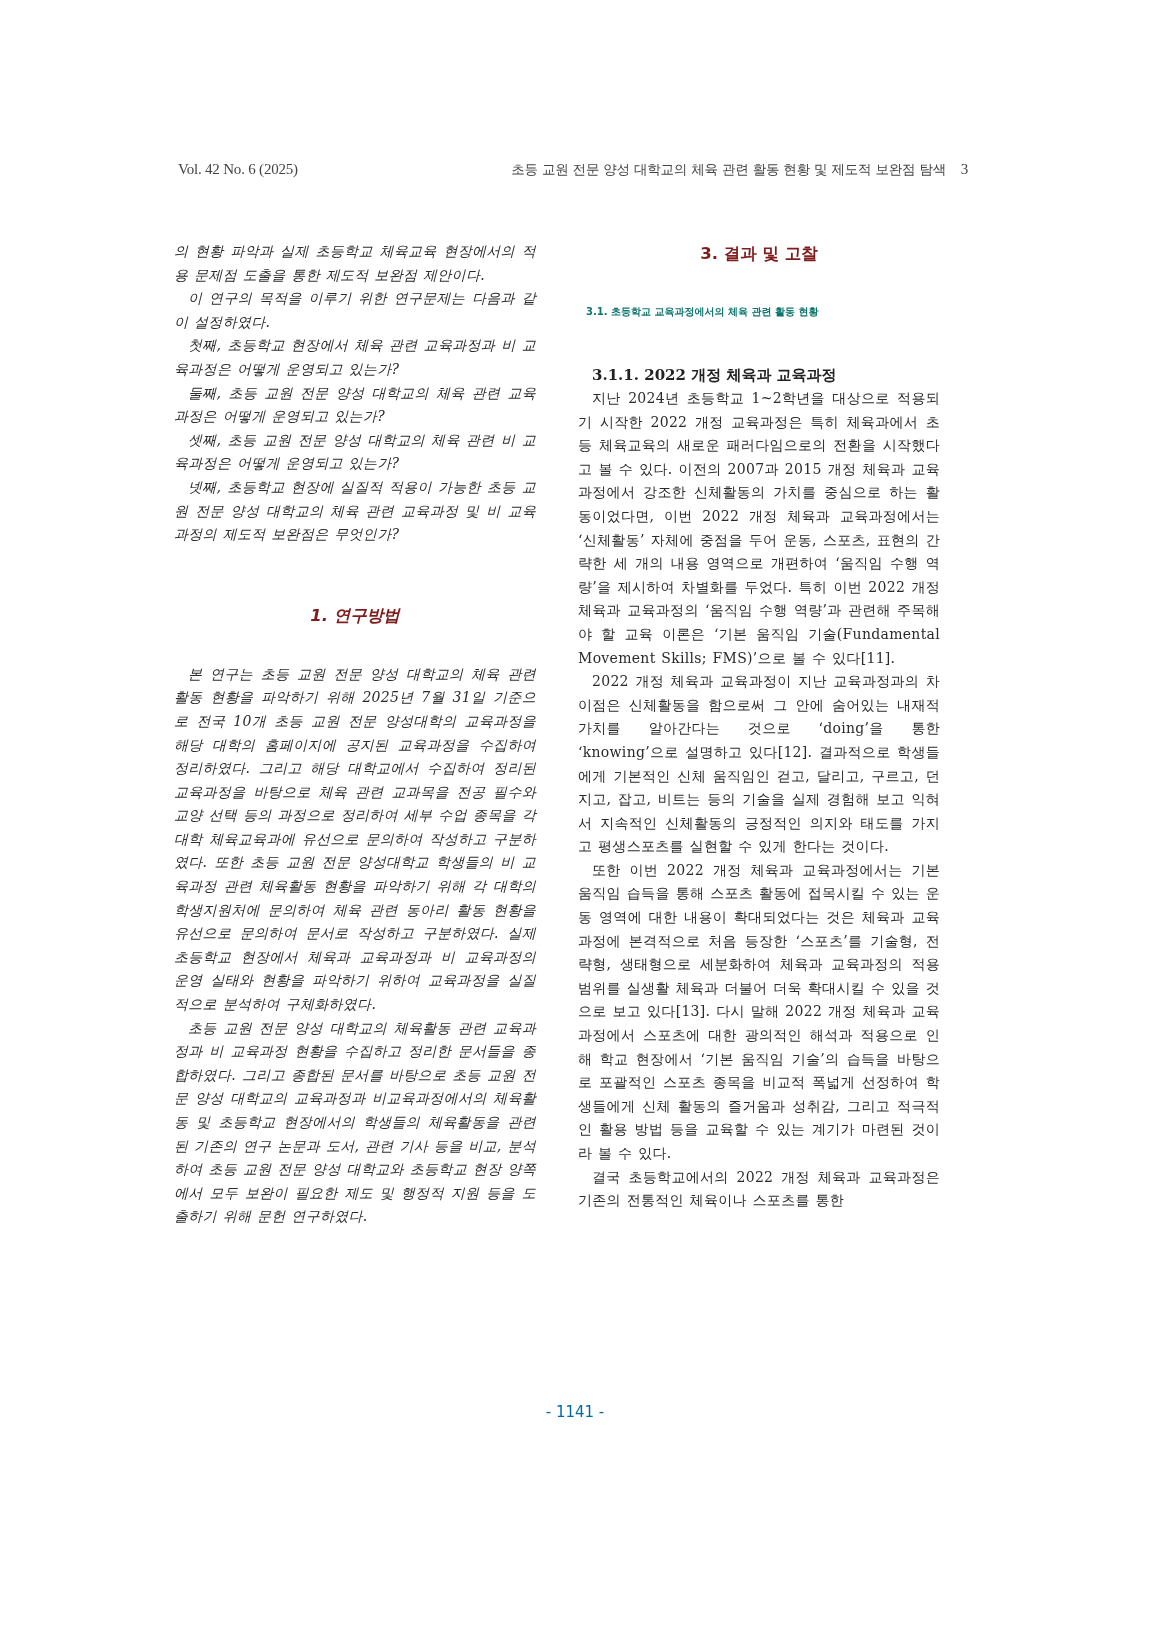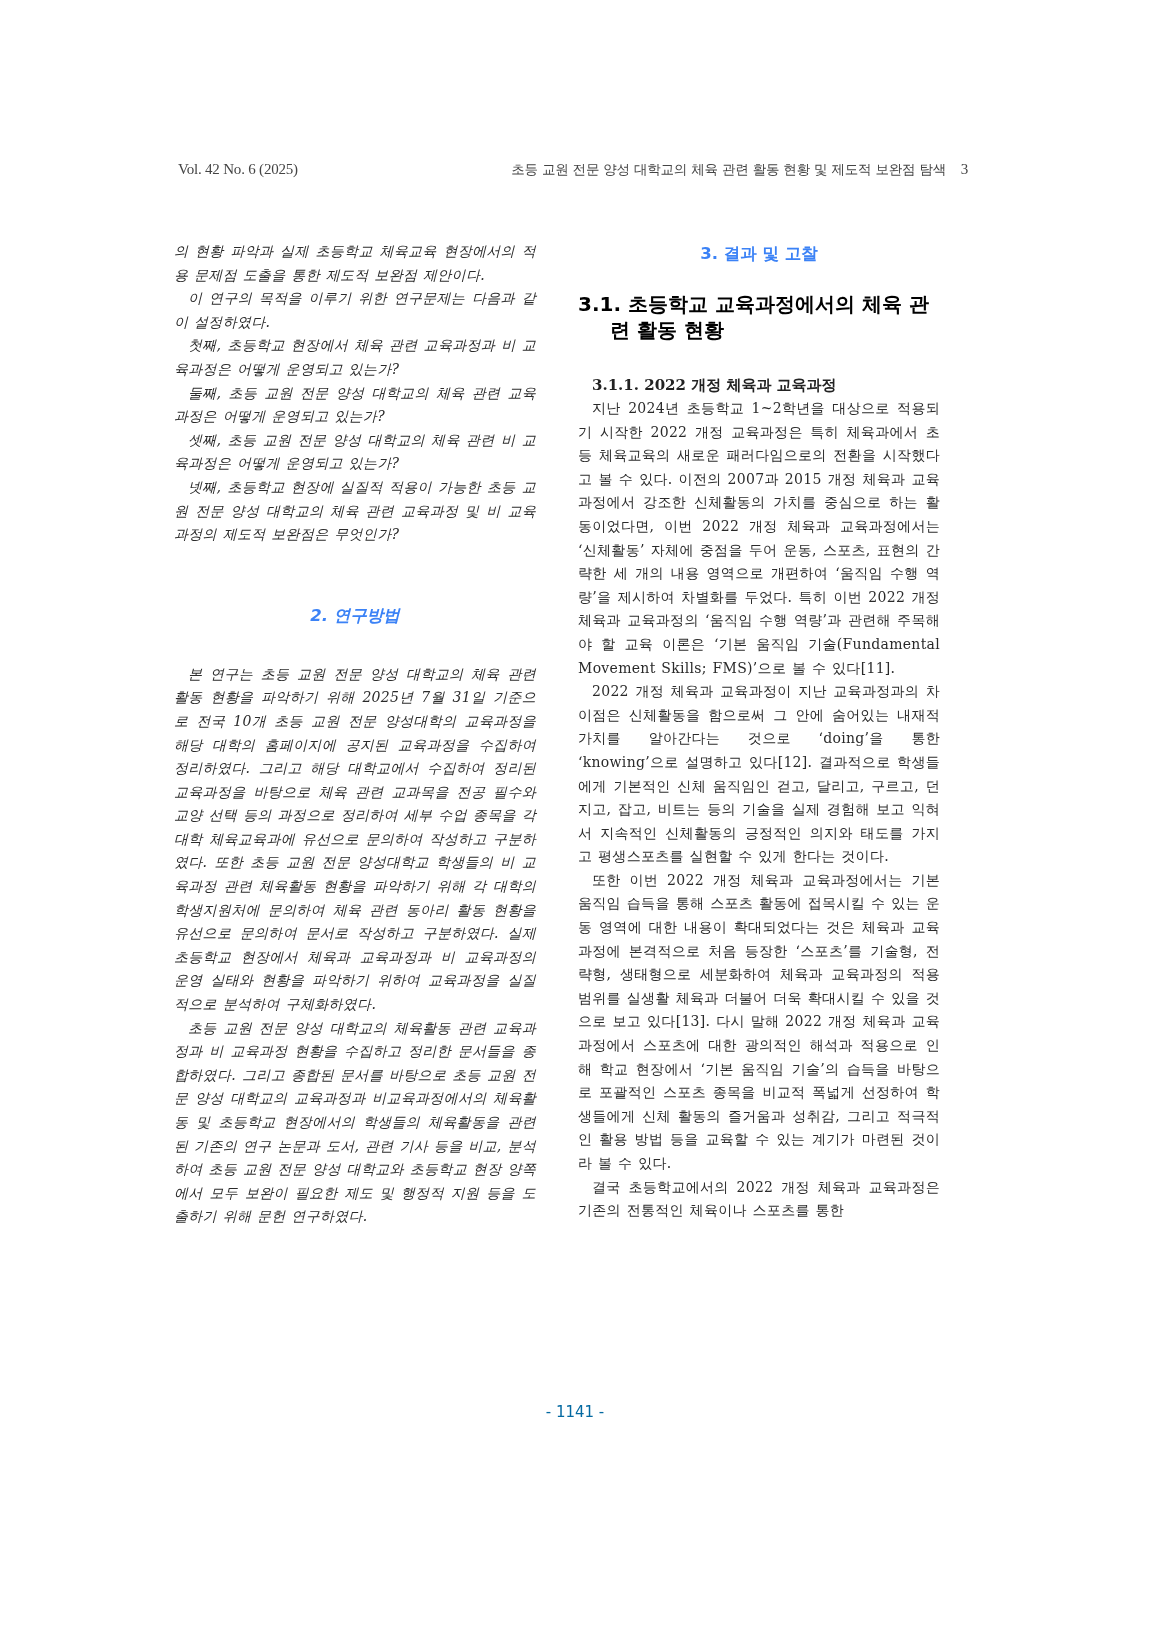--- a/index.html
+++ b/index.html
@@ -23,25 +23,25 @@
   .col.right { left: 578px; top: 243px; }
 
   .para {
     font-size: 14px; line-height: 23.6px; text-align: justify;
     margin: 0; letter-spacing: 0.3px; word-spacing: 1px;
   }
   .para.indent { text-indent: 14px; }
 
   .h-section {
     font-family: "DejaVu Sans", sans-serif; font-weight: bold;
-    font-size: 16.5px; text-align: center; color: #3b82f6; margin: 0;
+    font-size: 16.5px; text-align: center; color: #7f1d1d; margin: 0;
   }
   .h-sub {
     font-family: "DejaVu Sans", sans-serif; font-weight: bold;
-    font-size: 20px; color: #000000; margin: 0; line-height: 26px;
+    font-size: 10px; color: #0f766e; margin: 8px; line-height: 26px;
     padding-left: 32px; text-indent: -32px;
   }
   .h-subsub {
     font-size: 15px; font-weight: bold; color: #222; margin: 0; line-height: 24px;
     padding-left: 14px;
   }
 
   .footer-pageno {
     position: absolute; top: 1403px; left: 0; width: 1150px; text-align: center;
     font-family: "DejaVu Sans", sans-serif; font-size: 15px; color: #0369a1;
@@ -60,21 +60,21 @@
 
   <div class="col left">
     <p class="para">의 현황 파악과 실제 초등학교 체육교육 현장에서의 적용 문제점 도출을 통한 제도적 보완점 제안이다.</p>
     <p class="para indent">이 연구의 목적을 이루기 위한 연구문제는 다음과 같이 설정하였다.</p>
     <p class="para indent">첫째, 초등학교 현장에서 체육 관련 교육과정과 비 교육과정은 어떻게 운영되고 있는가?</p>
     <p class="para indent">둘째, 초등 교원 전문 양성 대학교의 체육 관련 교육과정은 어떻게 운영되고 있는가?</p>
     <p class="para indent">셋째, 초등 교원 전문 양성 대학교의 체육 관련 비 교육과정은 어떻게 운영되고 있는가?</p>
     <p class="para indent">넷째, 초등학교 현장에 실질적 적용이 가능한 초등 교원 전문 양성 대학교의 체육 관련 교육과정 및 비 교육과정의 제도적 보완점은 무엇인가?</p>
 
     <div style="height:58px"></div>
-    <h2 class="h-section">2. 연구방법</h2>
+    <h2 class="h-section">1. 연구방법</h2>
     <div style="height:36px"></div>
 
     <p class="para indent">본 연구는 초등 교원 전문 양성 대학교의 체육 관련 활동 현황을 파악하기 위해 2025년 7월 31일 기준으로 전국 10개 초등 교원 전문 양성대학의 교육과정을 해당 대학의 홈페이지에 공지된 교육과정을 수집하여 정리하였다. 그리고 해당 대학교에서 수집하여 정리된 교육과정을 바탕으로 체육 관련 교과목을 전공 필수와 교양 선택 등의 과정으로 정리하여 세부 수업 종목을 각 대학 체육교육과에 유선으로 문의하여 작성하고 구분하였다. 또한 초등 교원 전문 양성대학교 학생들의 비 교육과정 관련 체육활동 현황을 파악하기 위해 각 대학의 학생지원처에 문의하여 체육 관련 동아리 활동 현황을 유선으로 문의하여 문서로 작성하고 구분하였다. 실제 초등학교 현장에서 체육과 교육과정과 비 교육과정의 운영 실태와 현황을 파악하기 위하여 교육과정을 실질적으로 분석하여 구체화하였다.</p>
     <p class="para indent">초등 교원 전문 양성 대학교의 체육활동 관련 교육과정과 비 교육과정 현황을 수집하고 정리한 문서들을 종합하였다. 그리고 종합된 문서를 바탕으로 초등 교원 전문 양성 대학교의 교육과정과 비교육과정에서의 체육활동 및 초등학교 현장에서의 학생들의 체육활동을 관련된 기존의 연구 논문과 도서, 관련 기사 등을 비교, 분석하여 초등 교원 전문 양성 대학교와 초등학교 현장 양쪽에서 모두 보완이 필요한 제도 및 행정적 지원 등을 도출하기 위해 문헌 연구하였다.</p>
   </div>
 
   <div class="col right">
     <h2 class="h-section">3. 결과 및 고찰</h2>
     <div style="height:26px"></div>
     <h3 class="h-sub">3.1. 초등학교 교육과정에서의 체육 관련 활동 현황</h3>

